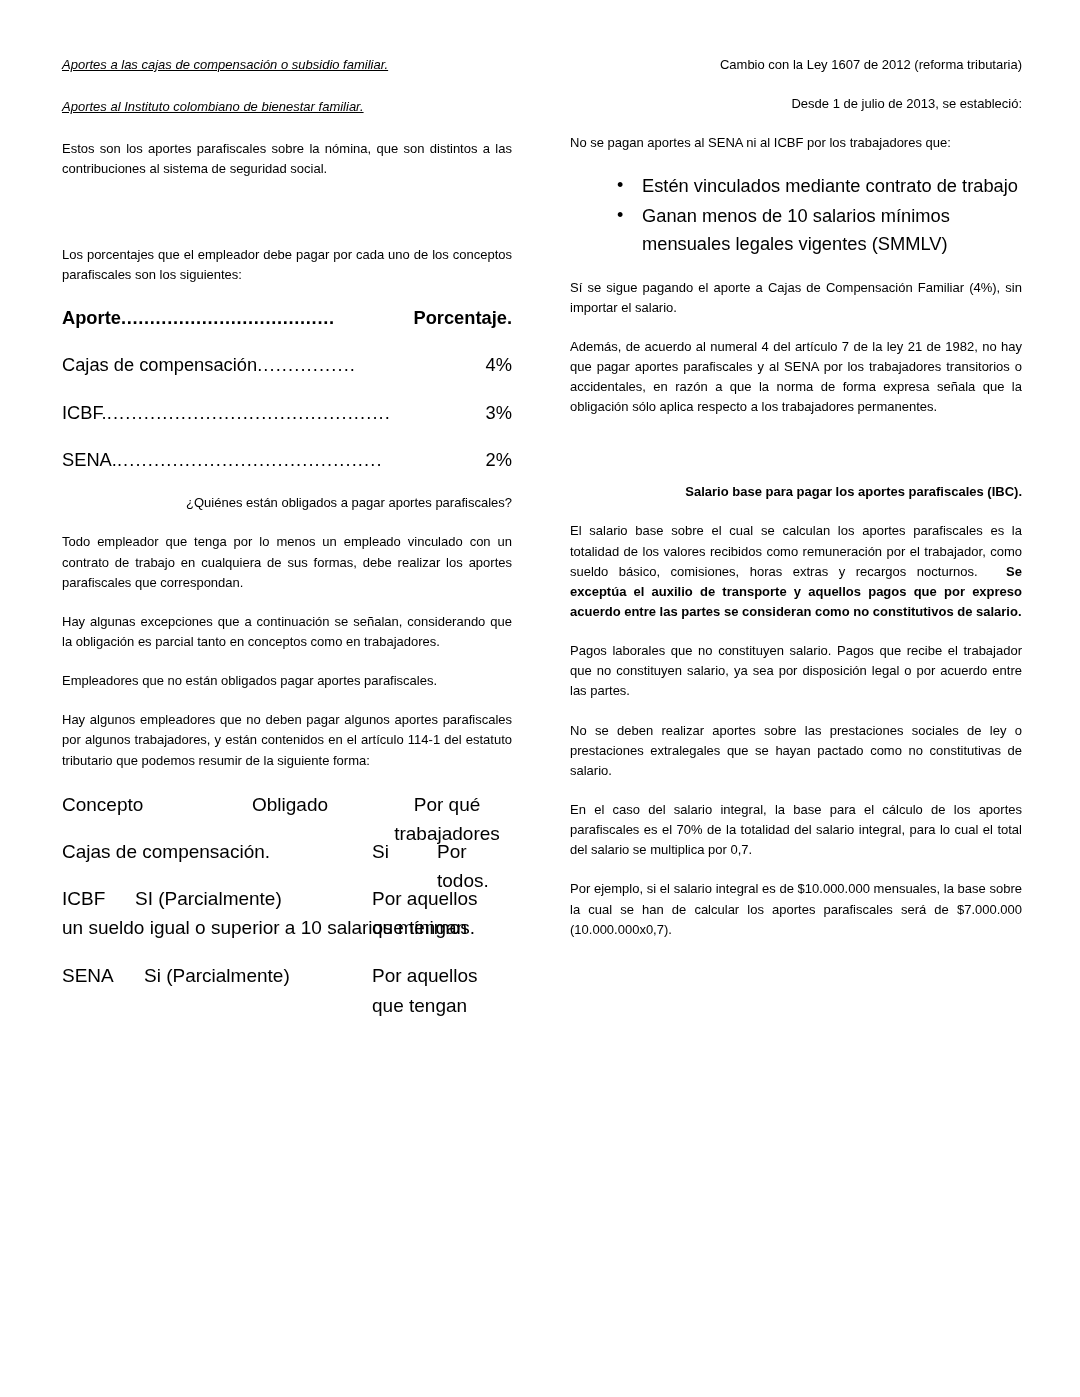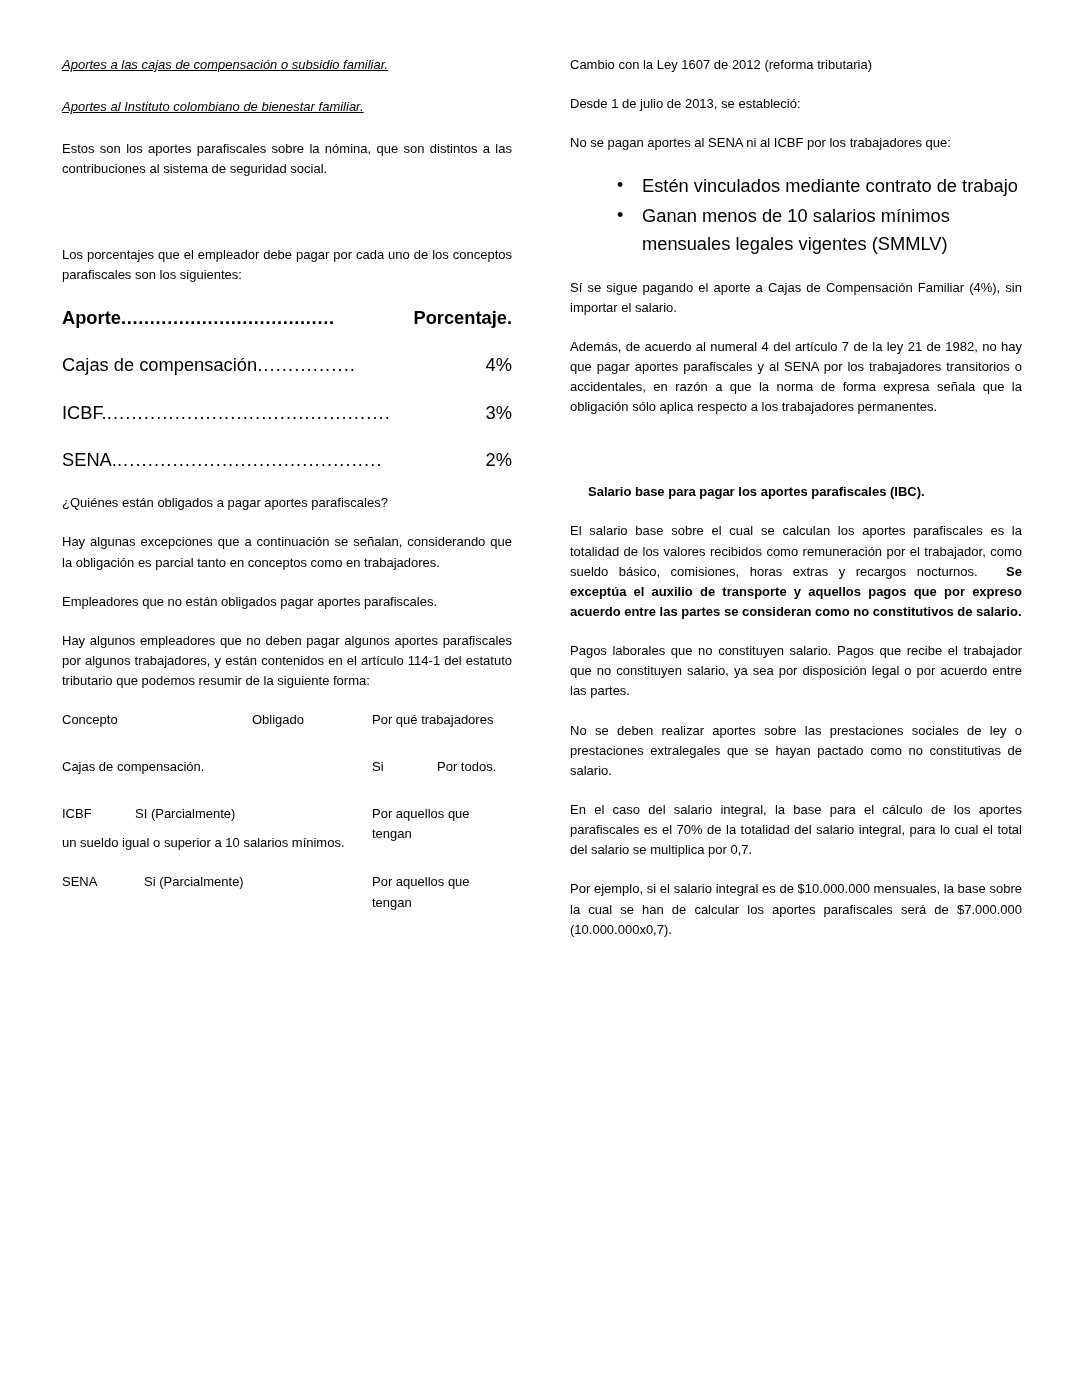--- a/index.html
+++ b/index.html
@@ -46,21 +46,21 @@
     text-justify: inter-word;
     hyphens: none;
   }
 
   .heading-it {
     font-style: italic;
     text-decoration: underline;
     text-align: left;
     margin-bottom: 22px;
   }
-  .plain { text-align: left; }
+  .plain { text-align: right; }
   b, .bold { font-weight: bold; margin-left: 18px; }
   .spacer-block {
     height: 46px;
   }
 
   
   .leader-row {
     display: flex;
     align-items: baseline;
     font-size: 18.3px;
@@ -75,21 +75,21 @@
     overflow: hidden;
     white-space: nowrap;
     letter-spacing: 1.1px;
     min-width: 10px;
   }
   .leader-value { flex: 0 0 auto; }
   .leader-row.headrow .leader-dots { letter-spacing: 0.7px; }
 
   
   .tab-row {
-    font-size: 13px;
+    font-size: 19px;
     line-height: 1.55;
     margin: 0 0 19px 0;
     position: relative;
   }
   .tab-row .tline {
     display: block;
     position: relative;
     height: 28px;
   }
   .tab-row .c1 {
@@ -168,32 +168,33 @@
       </div>
 
       <div class="leader-row">
         <span class="leader-label">SENA.</span>
         <span class="leader-dots">...........................................</span>
         <span class="leader-value">2%</span>
       </div>
 
       <p class="plain">¿Quiénes están obligados a pagar aportes parafiscales?</p>
 
+      <p>Todo empleador que tenga por lo menos un empleado vinculado con un contrato de trabajo en cualquiera de sus formas, debe realizar los aportes parafiscales que correspondan.</p>
 
       <p>Hay algunas excepciones que a continuación se señalan, considerando que la obligación es parcial tanto en conceptos como en trabajadores.</p>
 
       <p>Empleadores que no están obligados pagar aportes parafiscales.</p>
 
       <p>Hay algunos empleadores que no deben pagar algunos aportes parafiscales por algunos trabajadores, y están contenidos en el artículo 114-1 del estatuto tributario que podemos resumir de la siguiente forma:</p>
 
       <div class="tab-row">
         <span class="tline">
           <span class="c1">Concepto</span>
           <span class="c2" style="left:190px;">Obligado</span>
-          <span class="c3" style="left:310px;">Por qué trabajadores</span>
+          <span class="c3" style="left:320px;text-align:center;">Por qué trabajadores</span>
         </span>
       </div>
 
       <div class="tab-row">
         <span class="tline">
           <span class="c1">Cajas de compensación.</span>
           <span class="c2" style="left:310px;">Si</span>
           <span class="c3" style="left:375px;">Por todos.</span>
         </span>
       </div>

